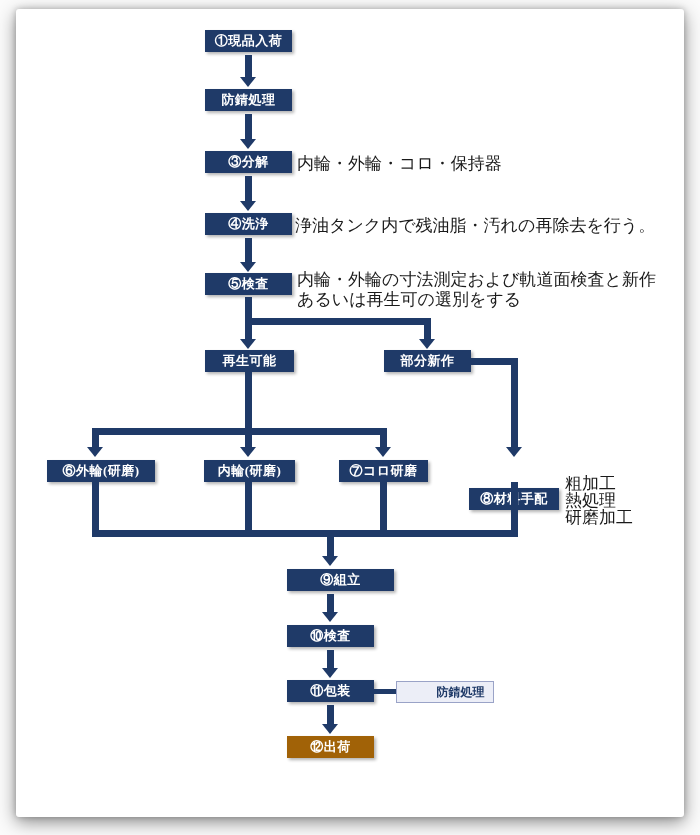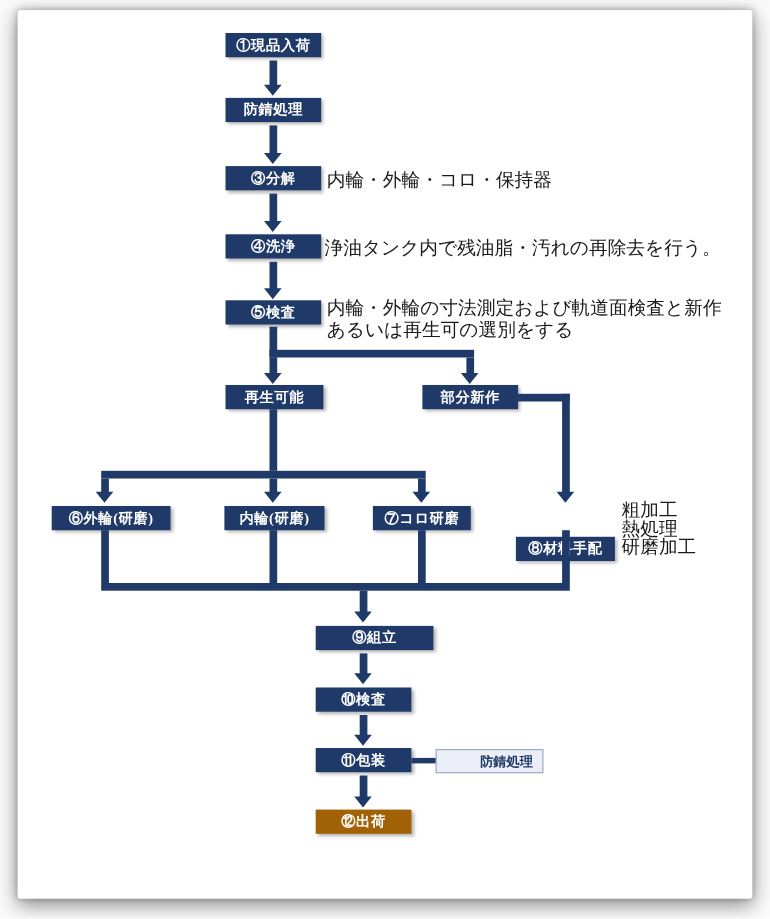--- a/index.html
+++ b/index.html
@@ -40,21 +40,21 @@
   .ahead{
     position:absolute;width:0;height:0;
     border-left:8px solid transparent;border-right:8px solid transparent;
     border-top:10px solid #1f3a68;
   }
   
   .note{
     position:absolute;color:#1a1a1a;font-size:17px;line-height:20px;
     white-space:nowrap;
   }
-  .note.small-lh{line-height:17px;}
+  .note.small-lh{line-height:17px;margin-top:20px;}
 </style>
 </head>
 <body>
 
 <div id="stage">
   <div class="page-card"></div>
 
   <div class="node" style="left:205px;top:30px;width:87px;">①現品入荷</div>
   <div class="node" style="left:205px;top:89px;width:87px;">防錆処理</div>
   <div class="node" style="left:205px;top:151px;width:87px;">③分解</div>

